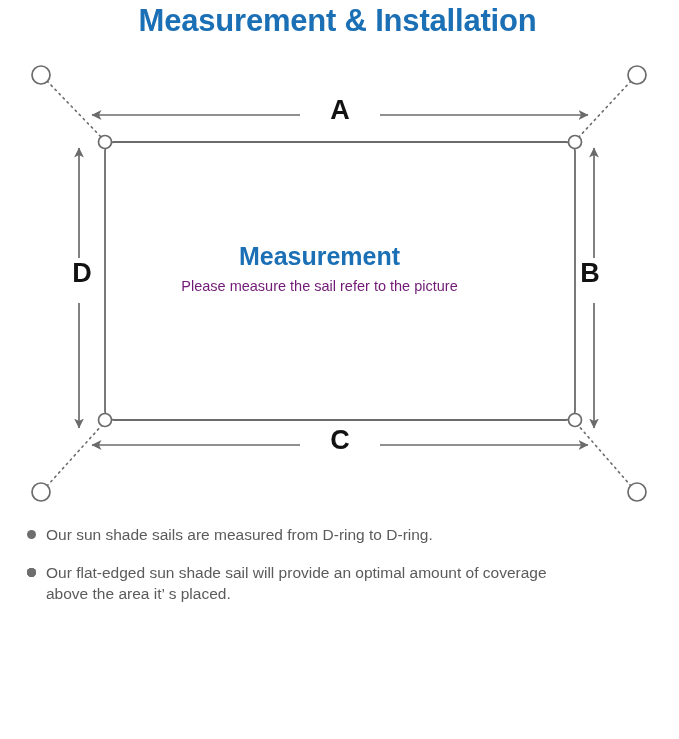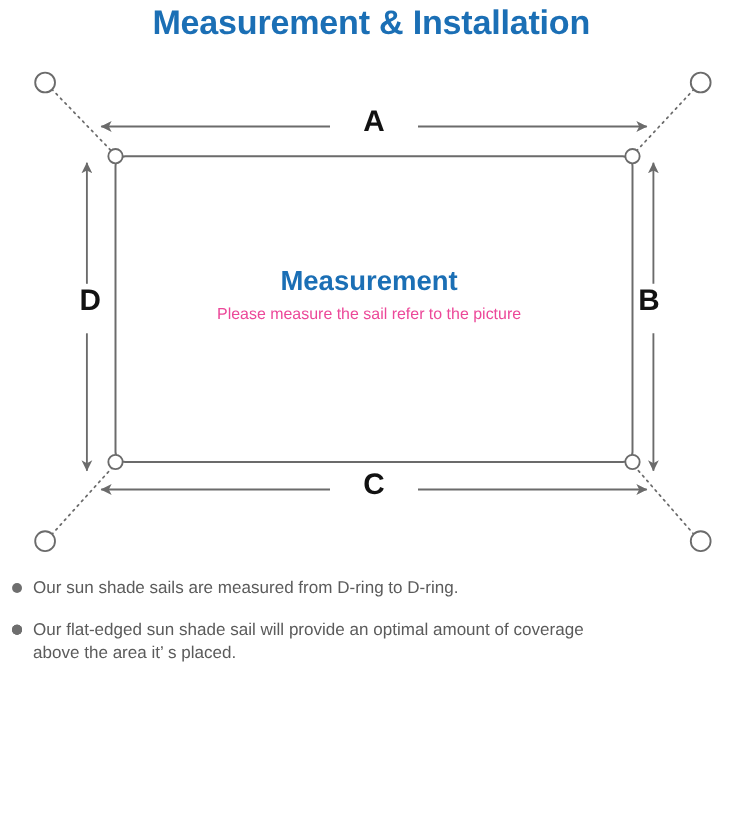--- a/index.html
+++ b/index.html
@@ -43,52 +43,51 @@
     display: block;
   }
 
   .center-block {
     position: absolute;
     left: 0;
     top: 195px;
     width: 639px;
     text-align: center;
     pointer-events: none;
-    margin-left: 16px;
   }
   .center-title {
     font-size: 25px;
     font-weight: bold;
     color: #1b6fb5;
     line-height: 32px;
   }
   .center-sub {
     font-size: 14.5px;
-    color: #ec4899;
+    color: #701a75;
     line-height: 22px;
     margin-top: 3px;
   }
 
   .dim-label {
     position: absolute;
     font-weight: bold;
     color: #121212;
     font-size: 27px;
     line-height: 27px;
     text-align: center;
   }
   .dim-A { left: 305px; top: 52px; width: 70px; }
   .dim-C { left: 305px; top: 382px; width: 70px; }
   .dim-B { left: 570px; top: 215px; width: 40px; }
   .dim-D { left: 62px; top: 215px; width: 40px; }
 
   
   .notes {
     position: absolute;
-    left: 0;
+    left: 16px;
     top: 524px;
     width: 581px;
   }
   .note {
     position: relative;
     padding-left: 30px;
     padding-right: 6px;
     margin-bottom: 17px;
     font-size: 15.5px;
     line-height: 21px;

